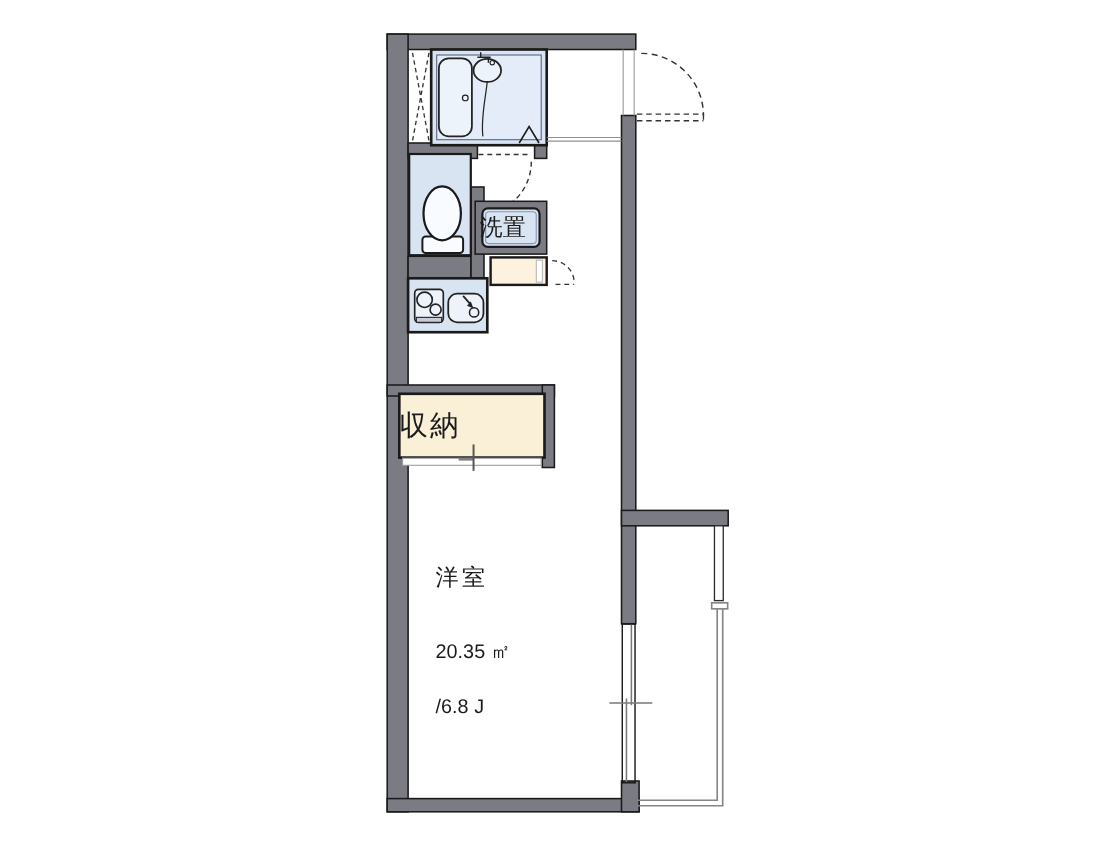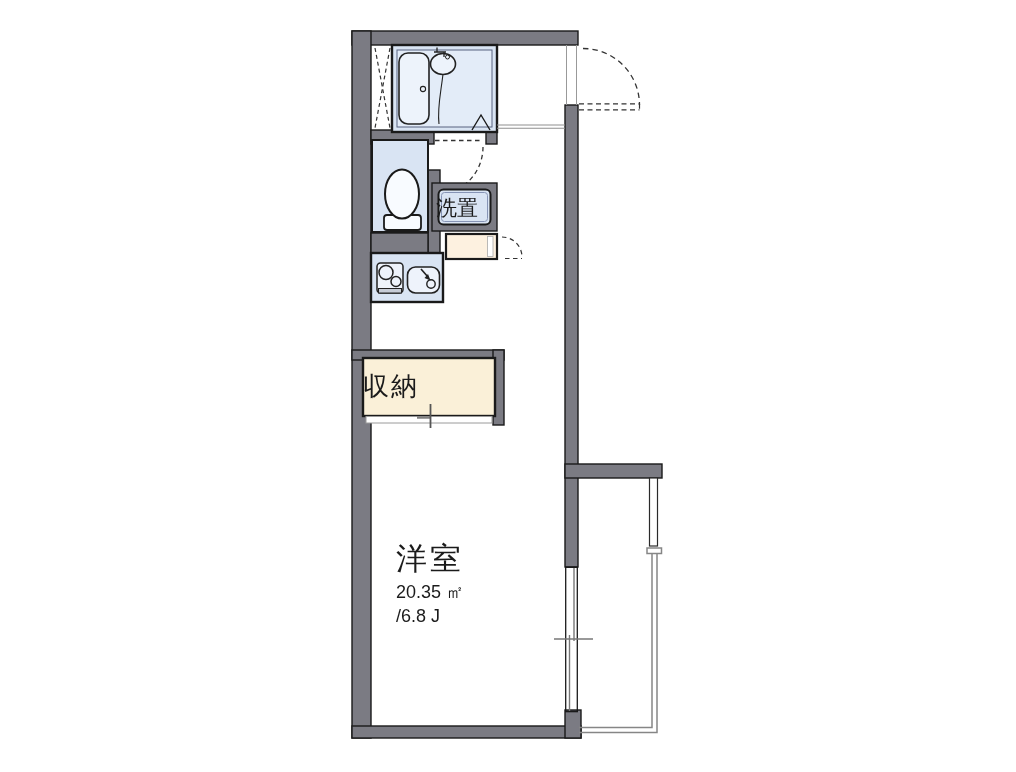--- a/index.html
+++ b/index.html
@@ -2,23 +2,23 @@
 <html><head>
 <meta charset="utf-8">
 <style>
   html,body{margin:0;padding:0;background:#ffffff;}
   .stage{position:relative;width:1016px;height:772px;background:#fff;overflow:hidden;
          font-family:"Liberation Sans","DejaVu Sans",sans-serif;color:#1b1b1b;}
   svg{position:absolute;left:0;top:0;}
   .lbl{position:absolute;text-align:left;line-height:1.05;color:#1b1b1b;}
   .lbl-washer{left:436px;top:197px;width:56px;font-size:21px;}
   .lbl-storage{left:363px;top:373px;width:132px;font-size:26px;letter-spacing:2px;}
-  .lbl-room{left:396px;top:543px;width:145px;font-size:31px;letter-spacing:3px;}
+  .lbl-room{left:396px;top:515px;width:145px;font-size:21px;letter-spacing:3px;}
   .lbl-area1{left:396px;top:583px;width:145px;font-size:18px;}
-  .lbl-area2{left:396px;top:607px;width:145px;font-size:18px;}
+  .lbl-area2{left:396px;top:633px;width:145px;font-size:18px;}
 </style>
 </head>
 <body>
 
 <div class="stage">
 
   <svg width="1016" height="772" viewBox="0 0 1016 772">
 
     <g fill="#7b7b83" stroke="#1a1a1a" stroke-width="1.4">
       <rect x="352" y="31" width="226" height="14"></rect>

